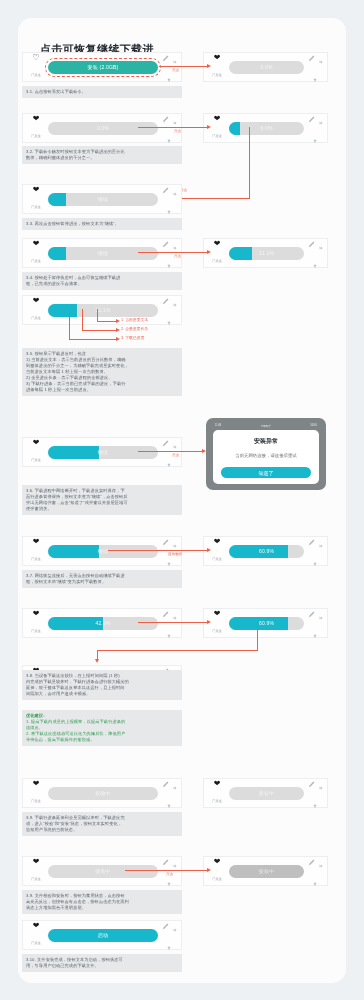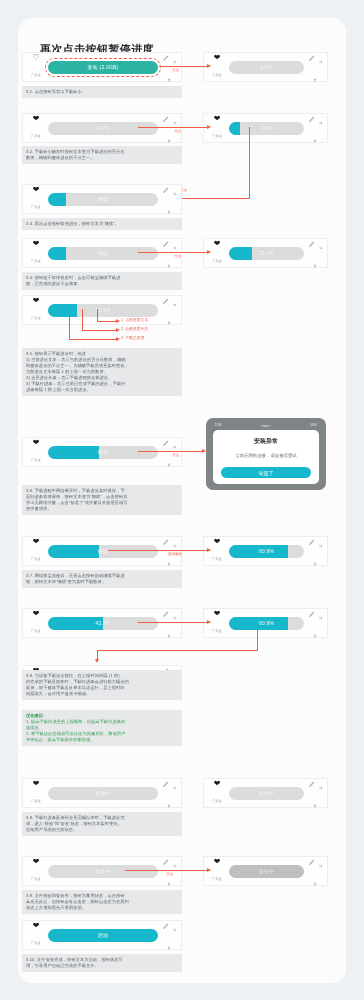--- a/index.html
+++ b/index.html
@@ -132,21 +132,21 @@
   .dialog .dbtn {
     margin-top:9px; width:100%; height:13px; border-radius:7px;
     background:#17b8cc; color:#fff; font-size:5px;
     display:flex; align-items:center; justify-content:center;
   }
 </style>
 </head>
 <body>
 
 <div class="card">
-  <div class="page-title">再次点击按钮暂停进度</div>
+  <div class="page-title">点击可恢复继续下载进</div>
 </div>
 
 <div class="spec left" style="top:52px;">
   <div class="spec-inner">
     <div class="fav">
       <span class="glyph hollow">♡</span>
       <span class="cap">已关注</span>
     </div>
     <div class="btn solid-green dashed-sel">
       <span class="lbl">安装 (2.0GB)</span>

